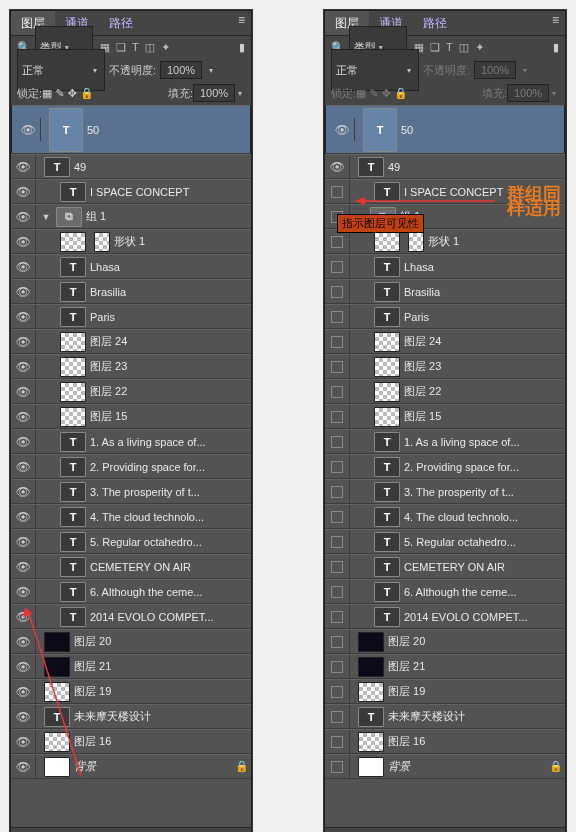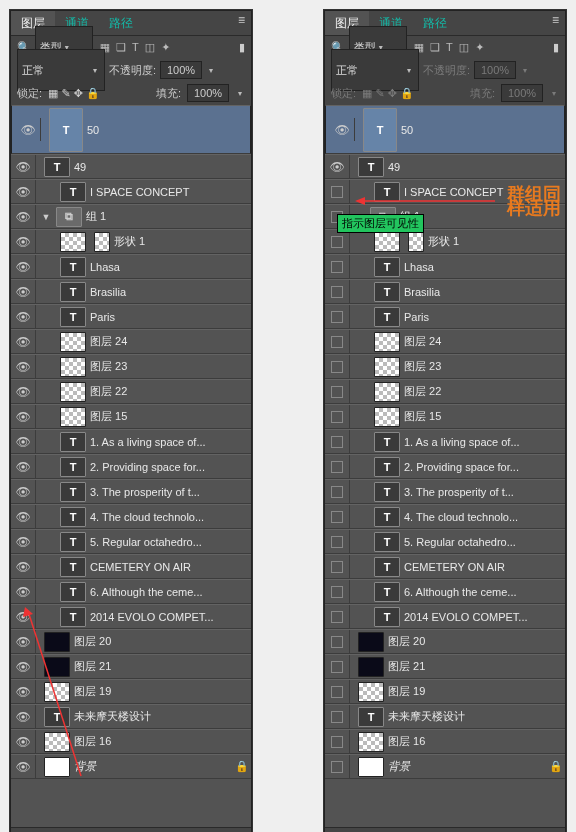--- a/index.html
+++ b/index.html
@@ -1,25 +1,25 @@
 <!DOCTYPE html>
 <html><head>
 <meta charset="utf-8">
 <style>
   body { margin:0; background:#efefef; font-family:"Microsoft YaHei",Arial,sans-serif; font-size:11px; color:#ccc; }
   .wrap { display:flex; gap:60px; padding:10px; }
   .panel { width:240px; background:#535353; border:1px solid #222; box-shadow:0 0 0 1px #333; position:relative; }
   .tabs { display:flex; background:#454545; border-bottom:1px solid #2a2a2a; font-size:12px; }
-  .tab { padding:4px 10px 3px; color:#14b8a6; cursor:pointer; }
+  .tab { padding:4px 10px 3px; color:#c4b5fd; cursor:pointer; }
   .tab.active { background:#535353; color:#eee; }
   .tablabs { flex:1; display:flex; }
   .menubtn { padding:2px 6px; color:#ccc; }
   .row { display:flex; align-items:center; height:22px; border-bottom:1px solid #454545; background:#535353; }
   .row.ctrl { background:#454545; padding:0 6px; gap:4px; }
-  .row.ctrl2 { background:#454545; padding:0 6px; gap:6px; }
+  .row.ctrl2 { background:#454545; padding:0 6px; }
   .spacer { flex:1; }
   .sel { background:#3a3a3a; border:1px solid #222; height:16px; display:flex; align-items:center; padding:12px 4px; font-size:11px; color:#ddd; }
   .pct { background:#3a3a3a; border:1px solid #222; height:16px; width:40px; display:flex; align-items:center; justify-content:center; font-size:11px; }
   .tri { width:10px; text-align:center; font-size:8px; color:#bbb; }
   .iconsrow span { margin:0 3px; font-size:11px; color:#bbb; }
   .layers { }
   .lrow { display:flex; align-items:center; height:23px; border-bottom:1px solid #3c3c3c; border-top:1px solid #636363; background:#535353; }
   .lrow.sel { background:#5b7190; }
   .vis { width:24px; text-align:center; color:#ccc; font-size:12px; border-right:1px solid #3c3c3c; height:100%; display:flex; align-items:center; justify-content:center; }
   .body { flex:1; display:flex; align-items:center; height:100%; min-width:0; }
@@ -30,21 +30,21 @@
   .thumb.txt.sel { background:#6684a8; }
   .thumb.ch { background:repeating-conic-gradient(#bbb 0 25%, #fff 0 50%) 0 0/8px 8px; border:1px solid #222; }
   .thumb.white { background:#fff; border:1px solid #222; }
   .thumb.dark { background:#0a0a18; border:1px solid #222; }
   .thumb.fold { background:#6a6a6a; border:1px solid #888; }
   .lname { color:#e8e8e8; font-size:11px; white-space:nowrap; overflow:hidden; text-overflow:ellipsis; flex:1; }
   .lock { width:18px; text-align:center; color:#ccc; font-size:11px; }
   .footer { display:flex; justify-content:flex-end; align-items:center; height:22px; background:#454545; padding:0 4px; gap:8px; color:#aaa; font-size:12px; border-top:1px solid #2a2a2a; }
   .footer span { cursor:pointer; }
   .ann { color:#e87a1f; font-weight:bold; font-size:18px; position:relative; padding:8px; }
-  .tooltip { position:absolute; background:#22c55e; color:#000; border:1px solid #000; padding:1px 4px; font-size:11px; z-index:5; }
+  .tooltip { position:absolute; background:#c2410c; color:#000; border:1px solid #000; padding:1px 4px; font-size:11px; z-index:5; }
   .gap { height:48px; }
   .dim { color:#7a7a7a !important; }
   .chk { width:24px; text-align:center; border-right:1px solid #3c3c3c; height:100%; display:flex; align-items:center; justify-content:center; }
   .chkbox { width:10px; height:10px; border:1px solid #888; display:inline-block; }
   svg.line { position:absolute; }
 </style>
 </head>
 <body>
 
 <div class="wrap">

